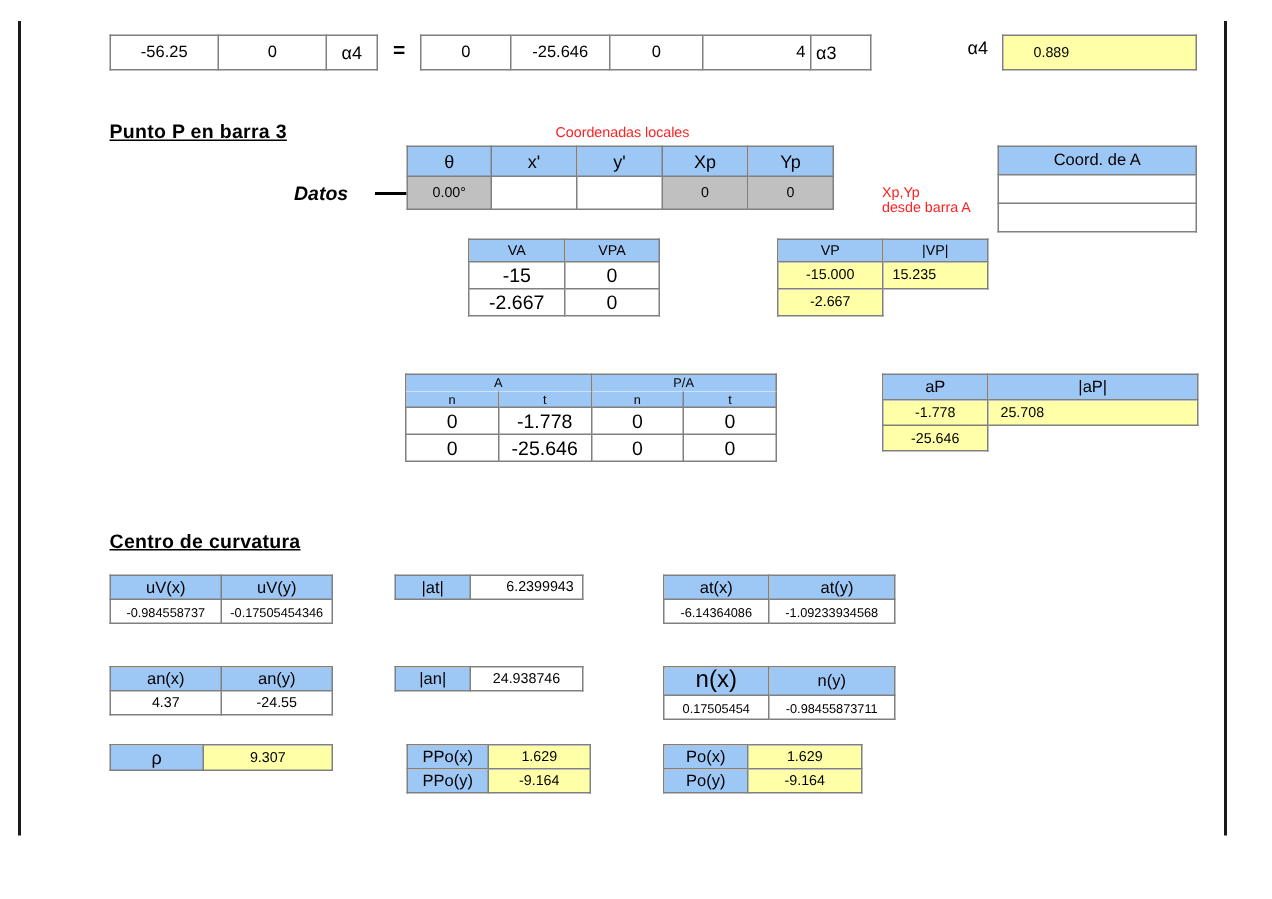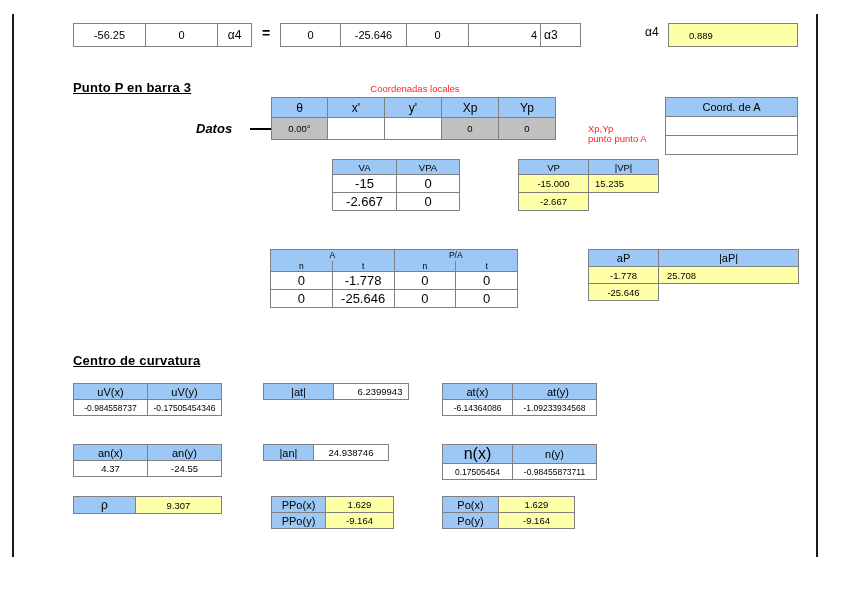--- a/index.html
+++ b/index.html
@@ -152,40 +152,40 @@
         <td></td>
         <td class="gry small">0</td>
         <td class="gry small">0</td>
       </tr>
     </tbody>
       </table>
   </div>
 
   <div class="abs redlabel" style="left:588px; top:124px;">
     <div>Xp,Yp</div>
-    <div>punto punto A</div>
+    <div>desde barra A</div>
   </div>
 
   <div class="abs" style="left:665px; top:97px;">
     <table class="xl frame" style="width:133px;">
       <tbody>
           <tr style="height:19px;">
             <td class="hdr" style="font-size:11px;">Coord. de A</td>
           </tr>
       <tr style="height:19px;">
             <td></td>
           </tr>
       <tr style="height:19px;">
             <td></td>
           </tr>
     </tbody>
       </table>
   </div>
 
-  <div class="abs" style="left:332px; top:159px;">
+  <div class="abs" style="left:312px; top:159px;">
     <table class="xl frame" style="width:127px;">
       <tbody>
           <tr style="height:15px;">
         <td class="hdr small" style="width:64px;">VA</td>
         <td class="hdr small" style="width:63px;">VPA</td>
       </tr>
       <tr style="height:18px;">
         <td style="font-size:13px;">-15</td>
         <td style="font-size:13px;">0</td>
       </tr>
@@ -278,21 +278,21 @@
         <td class="tiny">-0.17505454346</td>
       </tr>
     </tbody>
       </table>
   </div>
 
   <div class="abs" style="left:263px; top:383px;">
     <table class="xl frame" style="width:125px;">
       <tbody>
           <tr style="height:16px;">
-        <td class="hdr" style="width:70px; font-size:11px;">|at|</td>
+        <td class="hdr" style="width:50px; font-size:11px;">|at|</td>
         <td class="small" style="width:75px;padding-left:21px;">6.2399943</td>
       </tr>
     </tbody>
       </table>
   </div>
 
   <div class="abs" style="left:442px; top:383px;">
     <table class="xl frame" style="width:154px;">
       <tbody>
           <tr style="height:16px;">

